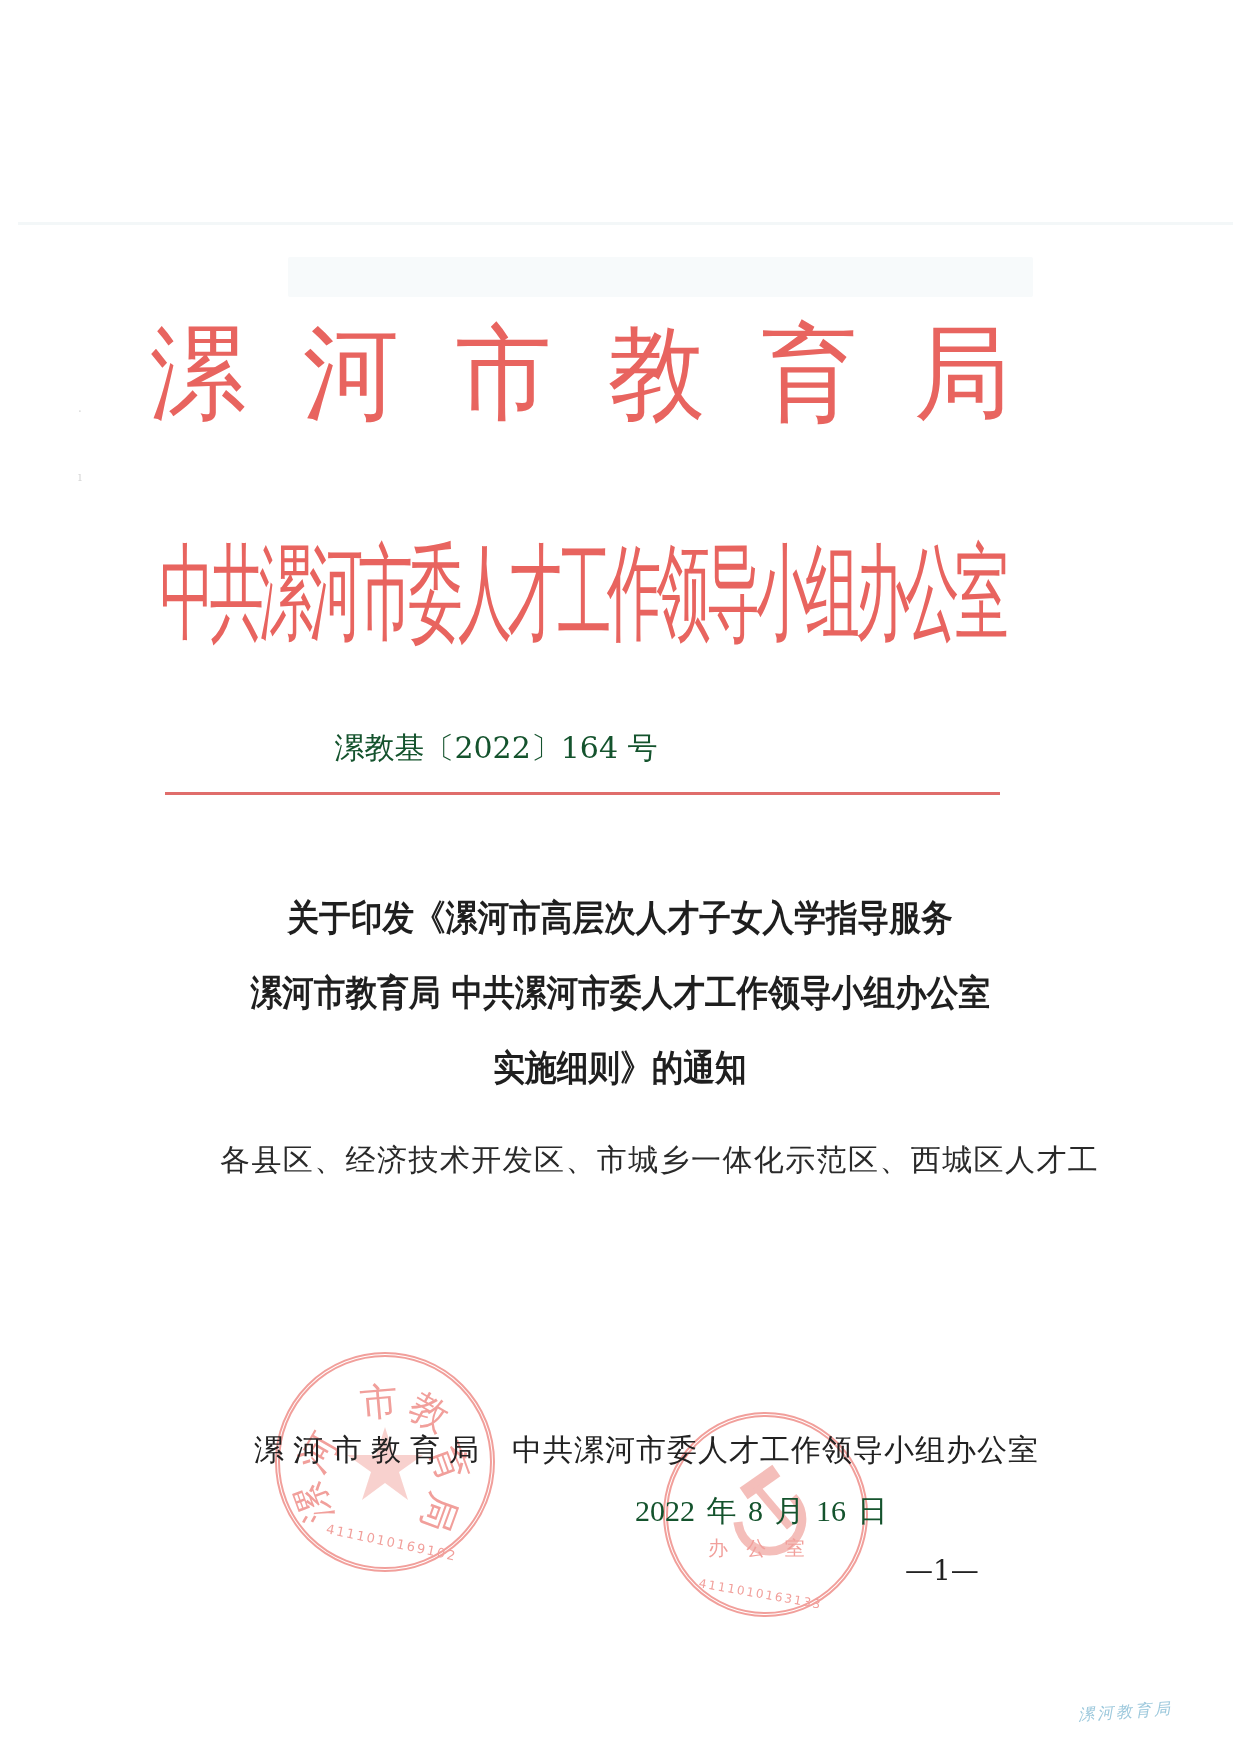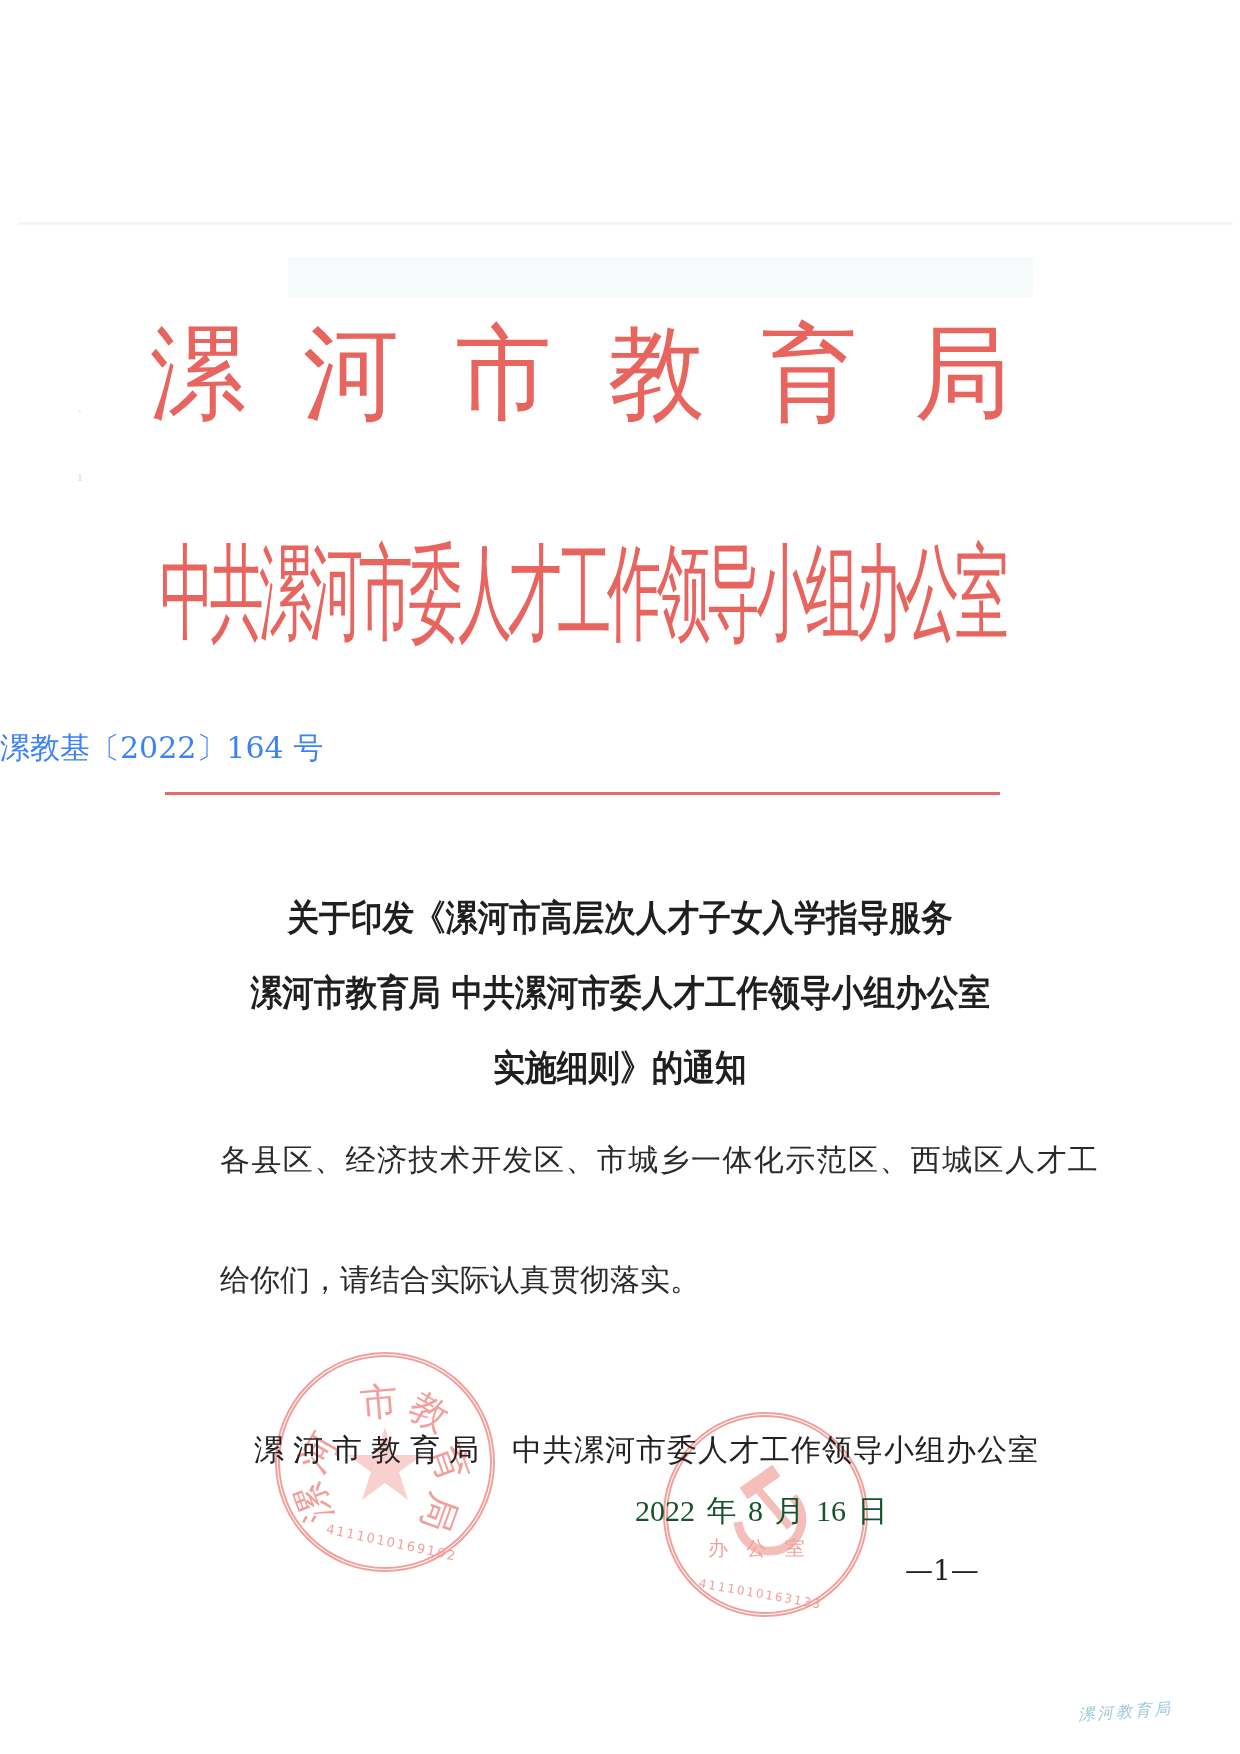--- a/index.html
+++ b/index.html
@@ -60,24 +60,24 @@
       white-space: nowrap;
       letter-spacing: -8px;
       transform-origin: left center;
       transform: scaleX(0.54) scaleY(1.05);
     }
     .doc-number {
       position: absolute;
       left: 0;
       top: 728px;
       width: 992px;
-      text-align: left;
+      text-align: center;
       font-size: 30px;
       line-height: 40px;
-      color: #3b82f6;
+      color: #14532d;
       font-family: "DejaVu Serif", serif;
     }
     .red-rule {
       position: absolute;
       left: 165px;
       top: 792px;
       width: 835px;
       height: 3px;
       background: #e06d6b;
     }
@@ -220,21 +220,20 @@
   <div class="tline"><span>关于印发《漯河市高层次人才子女入学指导服务</span></div>
   <div class="tline"><span>漯河市教育局  中共漯河市委人才工作领导小组办公室</span></div>
   <div class="tline"><span>实施细则》的通知</span></div>
 </div>
 
 <div class="body-text p1">
   <div class="l1">各县区、经济技术开发区、市城乡一体化示范区、西城区人才工</div>
 </div>
 
 <div class="body-text p2">
-  <div>给你们，请结合实际认真贯彻落实。</div>
 </div>
 
 <div class="seal seal-left">
   <svg width="210" height="210" viewBox="0 0 210 210">
     <polygon points="105,70 114,98 143,98 119,115 128,143 105,126 82,143 91,115 67,98 96,98" fill="#f3b3ae" opacity="0.7"></polygon>
   </svg>
   <div class="seal-text" style="left:80px;top:20px;transform:rotate(-5deg);">市</div>
   <div class="seal-text" style="left:130px;top:30px;transform:rotate(30deg);">教</div>
   <div class="seal-text" style="left:150px;top:80px;transform:rotate(70deg);">育</div>
   <div class="seal-text" style="left:140px;top:130px;transform:rotate(110deg);">局</div>

